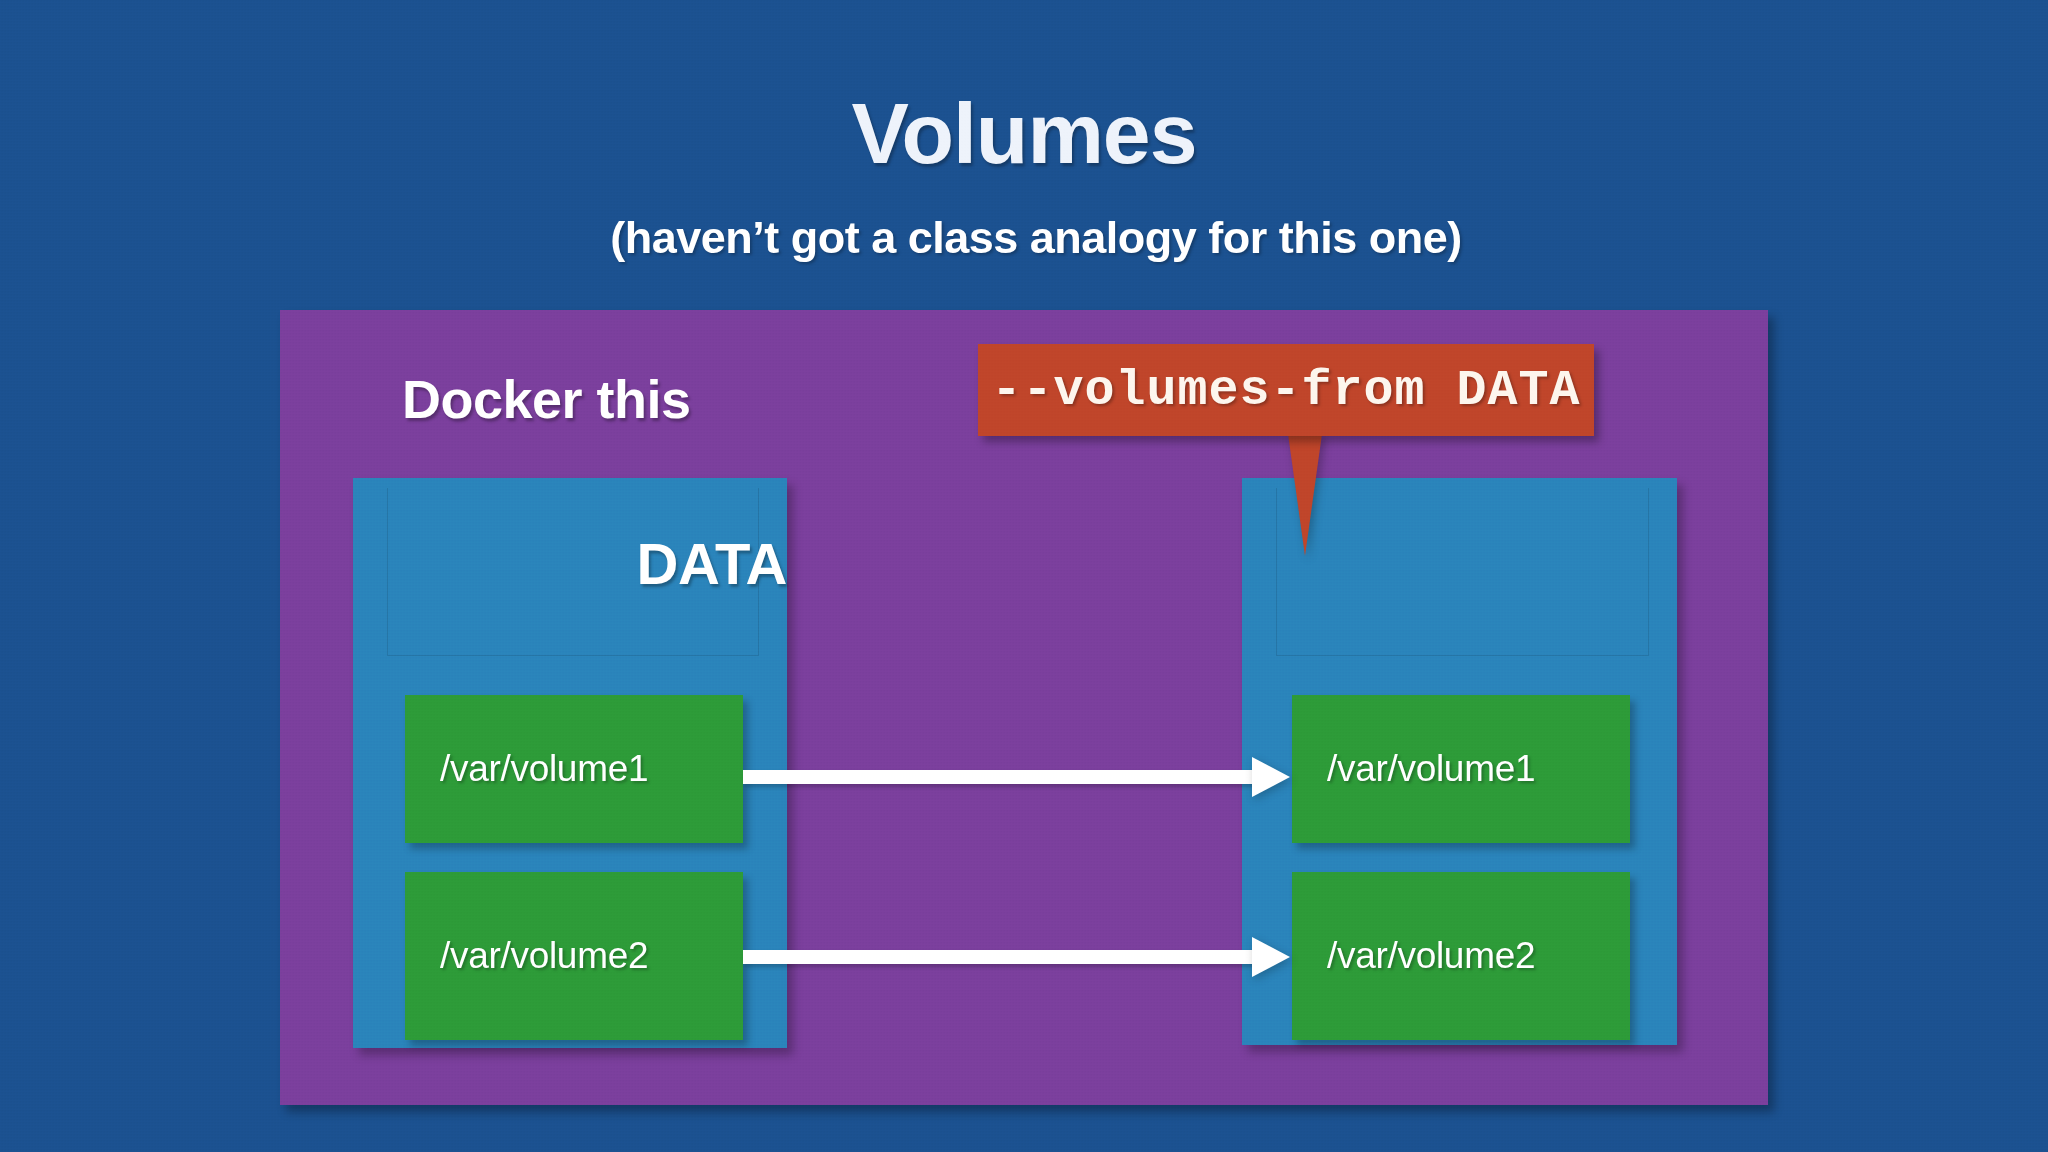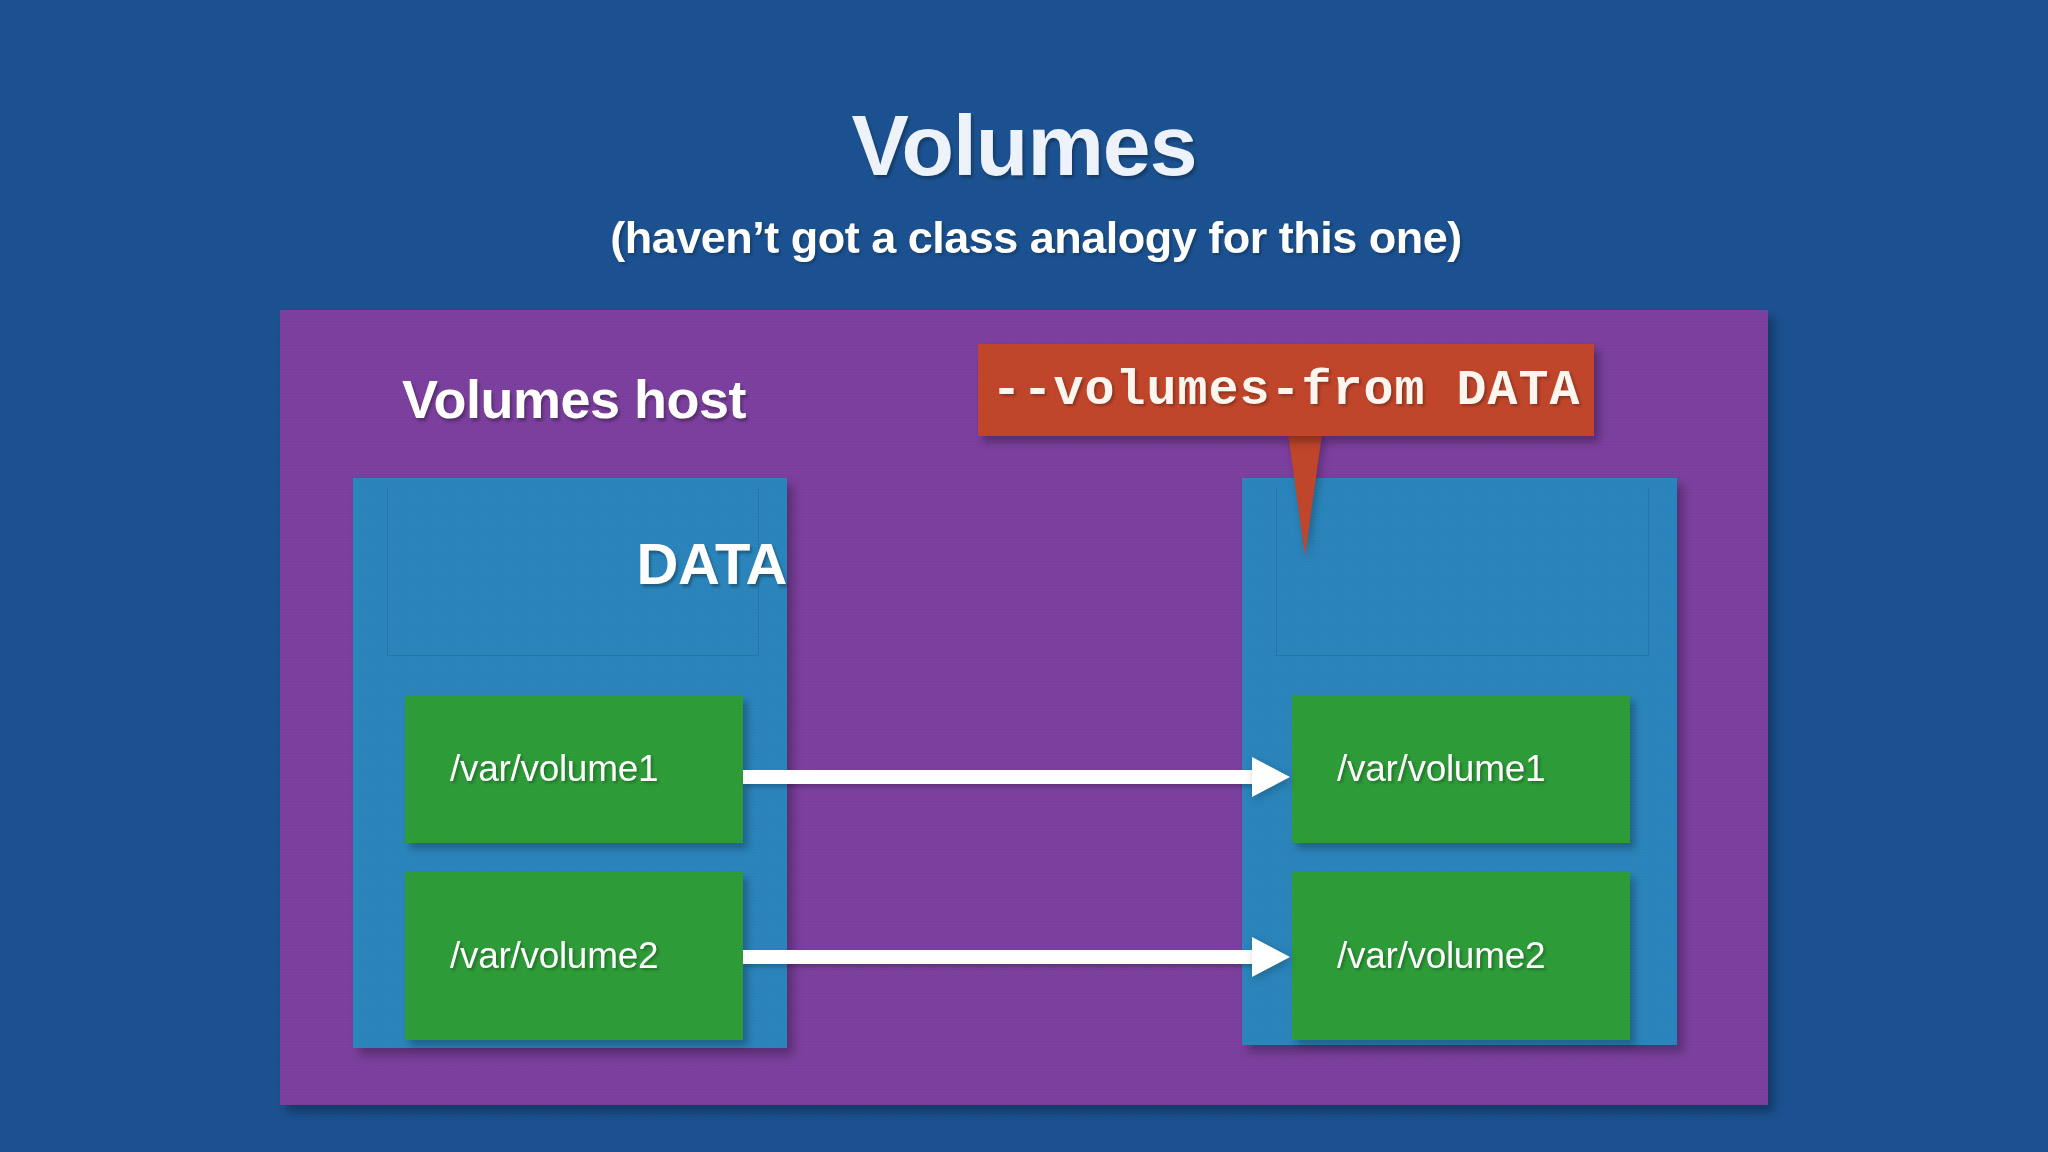--- a/index.html
+++ b/index.html
@@ -27,21 +27,21 @@
       repeating-linear-gradient(0deg, rgba(255,255,255,0.05) 0px, rgba(255,255,255,0.05) 1px, rgba(0,0,0,0.05) 2px, rgba(0,0,0,0.05) 3px),
       repeating-linear-gradient(90deg, rgba(255,255,255,0.04) 0px, rgba(255,255,255,0.04) 1px, rgba(0,0,0,0.04) 2px, rgba(0,0,0,0.04) 3px);
     mix-blend-mode: overlay;
     z-index: 60;
   }
 
   .title {
     position: absolute;
     left: 0;
     right: 0;
-    top: 96px;
+    top: 84px;
     text-align: center;
     color: #eef3fb;
     font-size: 86px;
     font-weight: bold;
     letter-spacing: -1px;
     text-shadow: 2px 3px 3px rgba(0,0,0,0.28);
   }
   .subtitle {
     position: absolute;
     left: 0;
@@ -116,21 +116,21 @@
     background: #2d9b38;
     box-shadow: 5px 6px 7px rgba(0,0,0,0.25);
     display: flex;
     align-items: center;
   }
   .volume-label {
     color: #ffffff;
     font-size: 37px;
     font-weight: normal;
     letter-spacing: -0.3px;
-    padding-left: 45px;
+    padding-left: 35px;
     text-shadow: 2px 2px 3px rgba(0,0,0,0.28);
   }
   .volume-box.l1 { left: 405px;  top: 695px; width: 338px; height: 148px; }
   .volume-box.l2 { left: 405px;  top: 872px; width: 338px; height: 168px; }
   .volume-box.r1 { left: 1292px; top: 695px; width: 338px; height: 148px; }
   .volume-box.r2 { left: 1292px; top: 872px; width: 338px; height: 168px; }
 
   
   .callout {
     position: absolute;
@@ -196,21 +196,21 @@
 </style>
 </head>
 <body>
 
 <div id="slide">
 
   <div class="title">Volumes</div>
   <div class="subtitle">(haven’t got a class analogy for this one)</div>
 
   <div class="host-panel"></div>
-  <div class="host-label">Volumes host</div>
+  <div class="host-label">Docker this</div>
 
   <div class="container-box left">
     <div class="container-inner-rule"></div>
     <div class="container-title">DATA</div>
   </div>
   <div class="volume-box l1">
     <span class="volume-label">/var/volume1</span>
   </div>
   <div class="volume-box l2">
     <span class="volume-label">/var/volume2</span>

